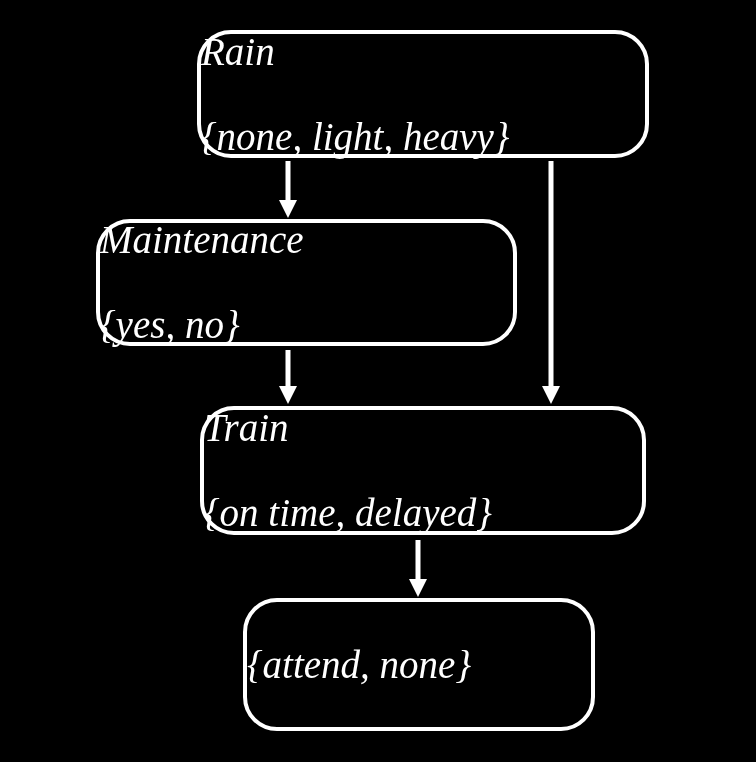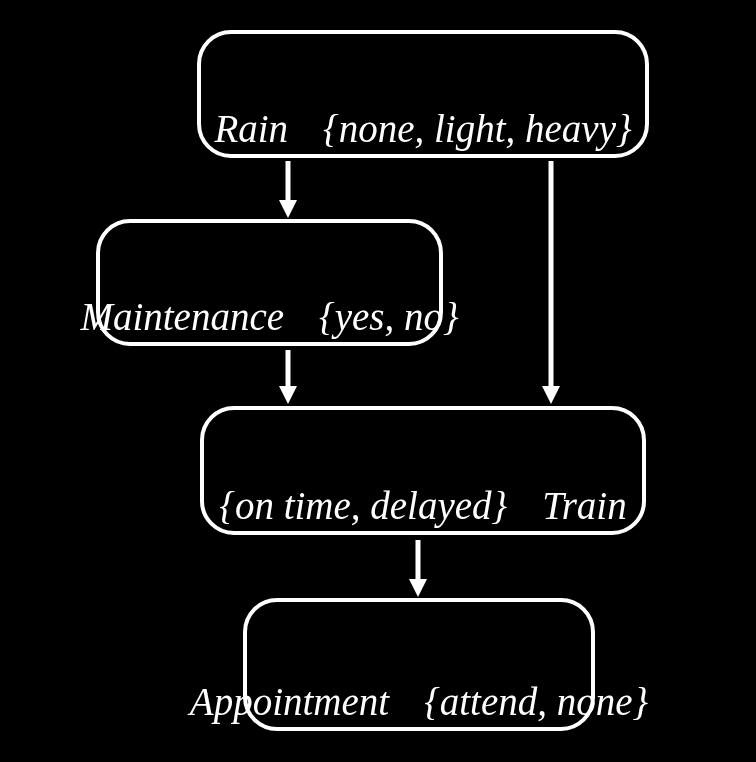--- a/index.html
+++ b/index.html
@@ -21,32 +21,32 @@
     height: 762px;
   }
   .node {
     position: absolute;
     box-sizing: border-box;
     background: #000000;
     border: 4px solid #ffffff;
     border-radius: 34px;
     color: #ffffff;
     display: flex;
-    flex-direction: row;
-    align-items: flex-end;
+    flex-direction: column;
+    align-items: flex-start;
     justify-content: center;
     text-align: center;
     font-style: italic;
     font-size: 39px;
     line-height: 1.28;
     white-space: nowrap;
     gap: 35px;
   }
   .node-rain        { left: 197px; top: 30px;  width: 452px; height: 128px; }
-  .node-maintenance { left: 96px;  top: 219px; width: 347px; height: 127px; font-style: italic; }
+  .node-maintenance { left: 96px;  top: 219px; width: 421px; height: 127px; font-style: italic; }
   .node-train       { left: 200px; top: 406px; width: 446px; height: 129px; }
   .node-appointment { left: 243px; top: 598px; width: 352px; height: 133px; }
 
   .edge {
     position: absolute;
     width: 20px;
   }
   .edge-rain-maintenance { left: 278px; top: 161px; height: 57px; }
   .edge-rain-train       { left: 541px; top: 161px; height: 243px; }
   .edge-maintenance-train{ left: 278px; top: 350px; height: 54px; }
@@ -82,26 +82,25 @@
     <div>Rain</div>
     <div>{none, light, heavy}</div>
   </div>
 
   <div class="node node-maintenance">
     <div>Maintenance</div>
     <div>{yes, no}</div>
   </div>
 
   <div class="node node-train">
+    <div>Train</div>
     <div>{on time, delayed}</div>
-    <div>Train</div>
   </div>
 
   <div class="node node-appointment">
-    <div>Appointment</div>
     <div>{attend, none}</div>
   </div>
 
   <div class="edge edge-rain-maintenance">
     <div class="arrow-shaft"></div>
     <div class="arrow-head"></div>
   </div>
 
   <div class="edge edge-rain-train">
     <div class="arrow-shaft"></div>

